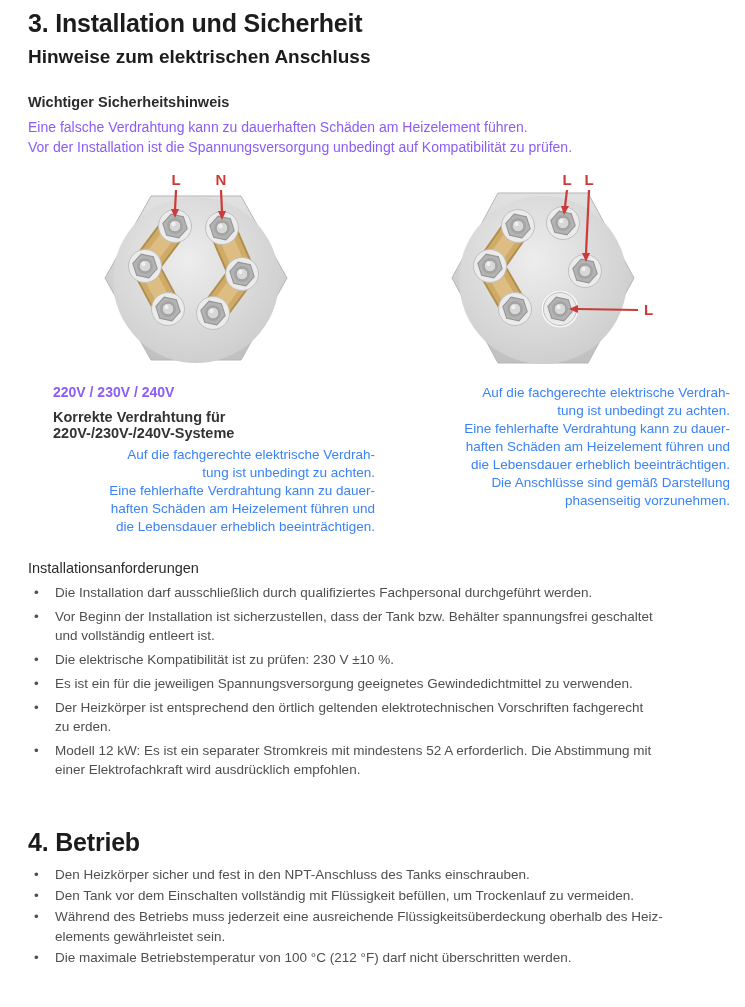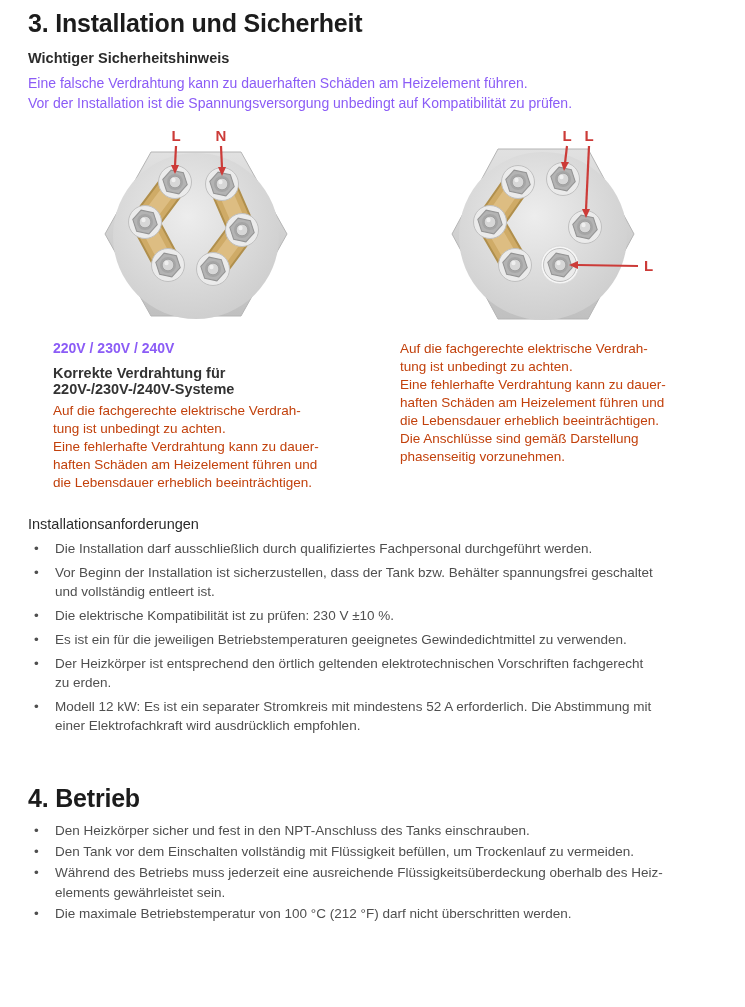--- a/index.html
+++ b/index.html
@@ -5,54 +5,55 @@
   html,body{margin:0;padding:0;background:#ffffff;overflow:hidden;}
   .page{
     position:relative;width:745px;height:1007px;box-sizing:border-box;
     padding:0 24px 0 28px;background:#fff;
     font-family:"Liberation Sans",sans-serif;color:#4f4f4f;
   }
   .prewrap{white-space:pre-line;}
   h1,h2,h3,p,ul{margin:0;padding:0;}
   .h1{font-size:25px;line-height:30px;font-weight:700;color:#1c1c1c;letter-spacing:-0.2px;margin-top:8px;}
   .h2{font-size:19px;line-height:22px;font-weight:700;color:#1c1c1c;margin-top:8px;}
-  .h3{font-size:14.5px;line-height:16px;font-weight:700;color:#2b2b2b;margin-top:12px;}
+  .h3{font-size:14.5px;line-height:16px;font-weight:700;color:#2b2b2b;margin-top:26px;}
   .intro{font-size:14px;line-height:20px;margin-top:7px;color:#8b5cf6;}
 
   .figures{position:relative;height:213px;margin-top:7px;}
   .fig{position:absolute;top:0;}
   .fig-left{left:57px;}
   .fig-right{left:397px;}
   .fig text{font-family:"Liberation Sans",sans-serif;font-weight:700;font-size:15px;fill:#cc3b38;}
   .fig .arrow{stroke:#cc3b38;stroke-width:2.2;fill:none;}
   .fig .ah{fill:#cc3b38;stroke:none;}
 
   .cols{display:flex;margin-top:7px;}
   .col-left{margin-left:25px;width:322px;flex:none;}
   .col-right{margin-left:25px;width:330px;flex:none;}
   .voltage{font-size:14px;line-height:16px;font-weight:700;color:#8b5cf6;margin-bottom:9px;}
   .colhead{font-size:14.5px;line-height:16px;font-weight:700;color:#333;margin-bottom:5px;}
-  .colbody{font-size:13.5px;line-height:18px;color:#c2410c;}
+  .colbody{font-size:13.5px;line-height:18px;color:#3b82f6;text-align:right;}
 
   .req-title{font-size:14.5px;line-height:16px;font-weight:400;color:#2b2b2b;margin-top:24px;}
   ul.list{list-style:none;margin-top:7px;}
   ul.list li{display:flex;align-items:flex-start;}
   ul.spaced li{margin-bottom:5px;line-height:19px;font-size:13.5px;}
   ul.tight li{margin-bottom:1px;line-height:20px;font-size:13.5px;}
   .marker{flex:none;width:21px;margin-left:6px;color:#4f4f4f;}
   .litext{flex:1;}
   .betrieb{margin-top:48px;}
   ul.tight{margin-top:8px;}
 </style>
 </head>
 <body>
 
 <div class="page">
 
   <h1 class="h1">3. Installation und Sicherheit</h1>
+  <h2 class="h2">Hinweise zum elektrischen Anschluss</h2>
   <h3 class="h3">Wichtiger Sicherheitshinweis</h3>
   <p class="intro prewrap">Eine falsche Verdrahtung kann zu dauerhaften Schäden am Heizelement führen.
 Vor der Installation ist die Spannungsversorgung unbedingt auf Kompatibilität zu prüfen.</p>
 
   <div class="figures">
 
     <svg width="0" height="0" style="position:absolute">
       <defs>
         <radialGradient id="bossGrad" cx="45%" cy="38%" r="70%">
           <stop offset="0%" stop-color="#ededed"></stop>
@@ -158,21 +159,21 @@
       <span class="marker">•</span>
       <span class="litext prewrap">Vor Beginn der Installation ist sicherzustellen, dass der Tank bzw. Behälter spannungsfrei geschaltet
 und vollständig entleert ist.</span>
     </li>
     <li>
       <span class="marker">•</span>
       <span class="litext prewrap">Die elektrische Kompatibilität ist zu prüfen: 230 V ±10 %.</span>
     </li>
     <li>
       <span class="marker">•</span>
-      <span class="litext prewrap">Es ist ein für die jeweiligen Betriebstemperaturen geeignetes Gewindedichtmittel zu verwenden.</span>
+      <span class="litext prewrap">Es ist ein für die jeweiligen Spannungsversorgung geeignetes Gewindedichtmittel zu verwenden.</span>
     </li>
     <li>
       <span class="marker">•</span>
       <span class="litext prewrap">Der Heizkörper ist entsprechend den örtlich geltenden elektrotechnischen Vorschriften fachgerecht
 zu erden.</span>
     </li>
     <li>
       <span class="marker">•</span>
       <span class="litext prewrap">Modell 12 kW: Es ist ein separater Stromkreis mit mindestens 52 A erforderlich. Die Abstimmung mit
 einer Elektrofachkraft wird ausdrücklich empfohlen.</span>

